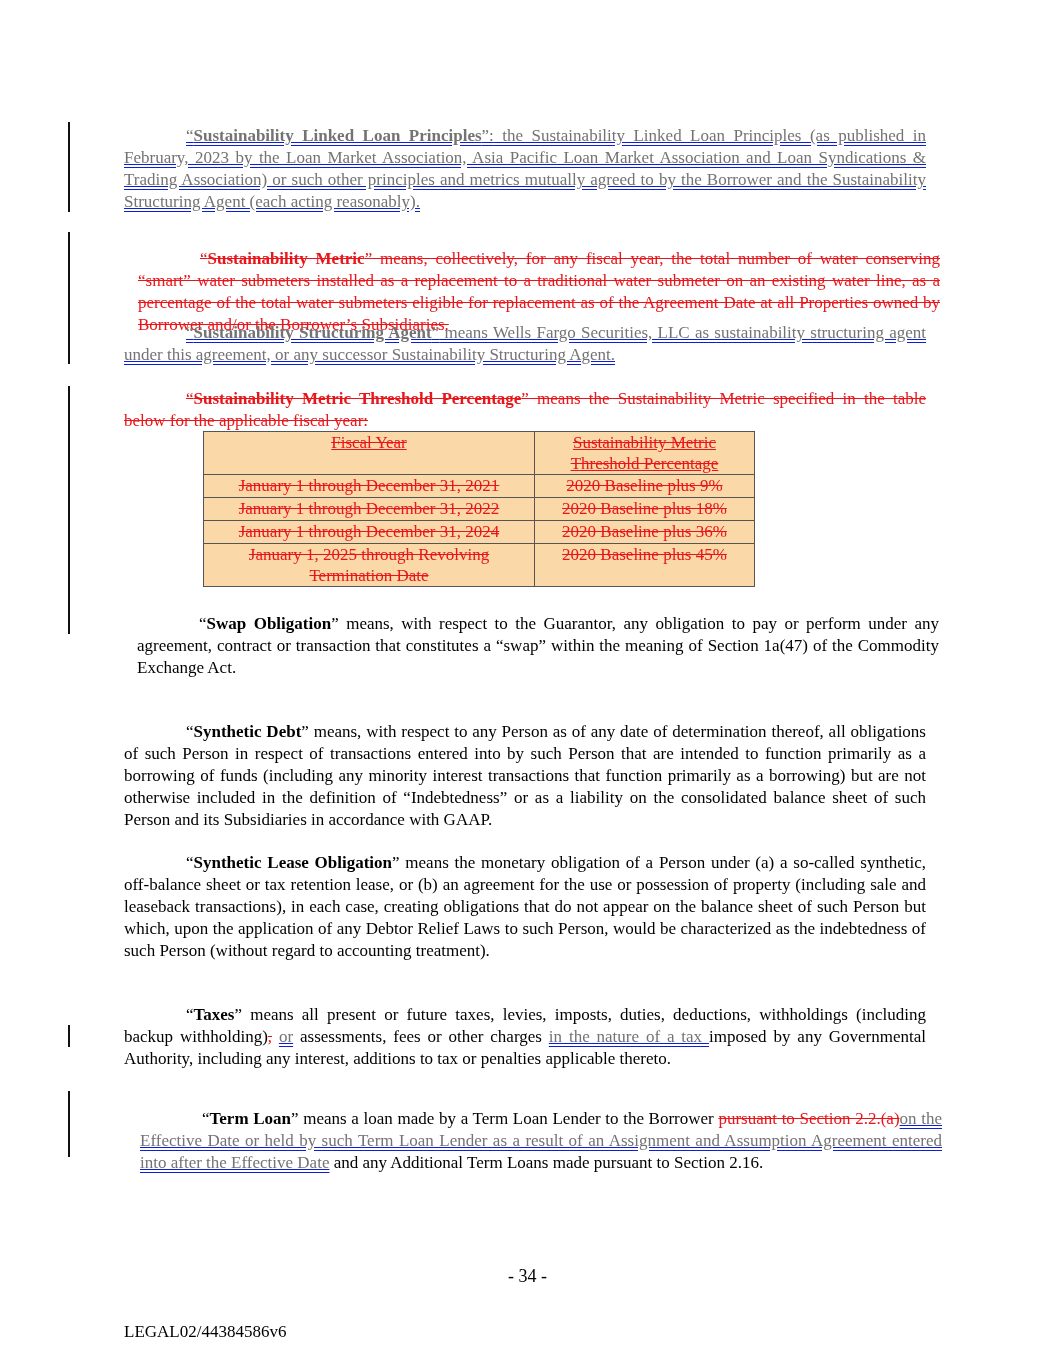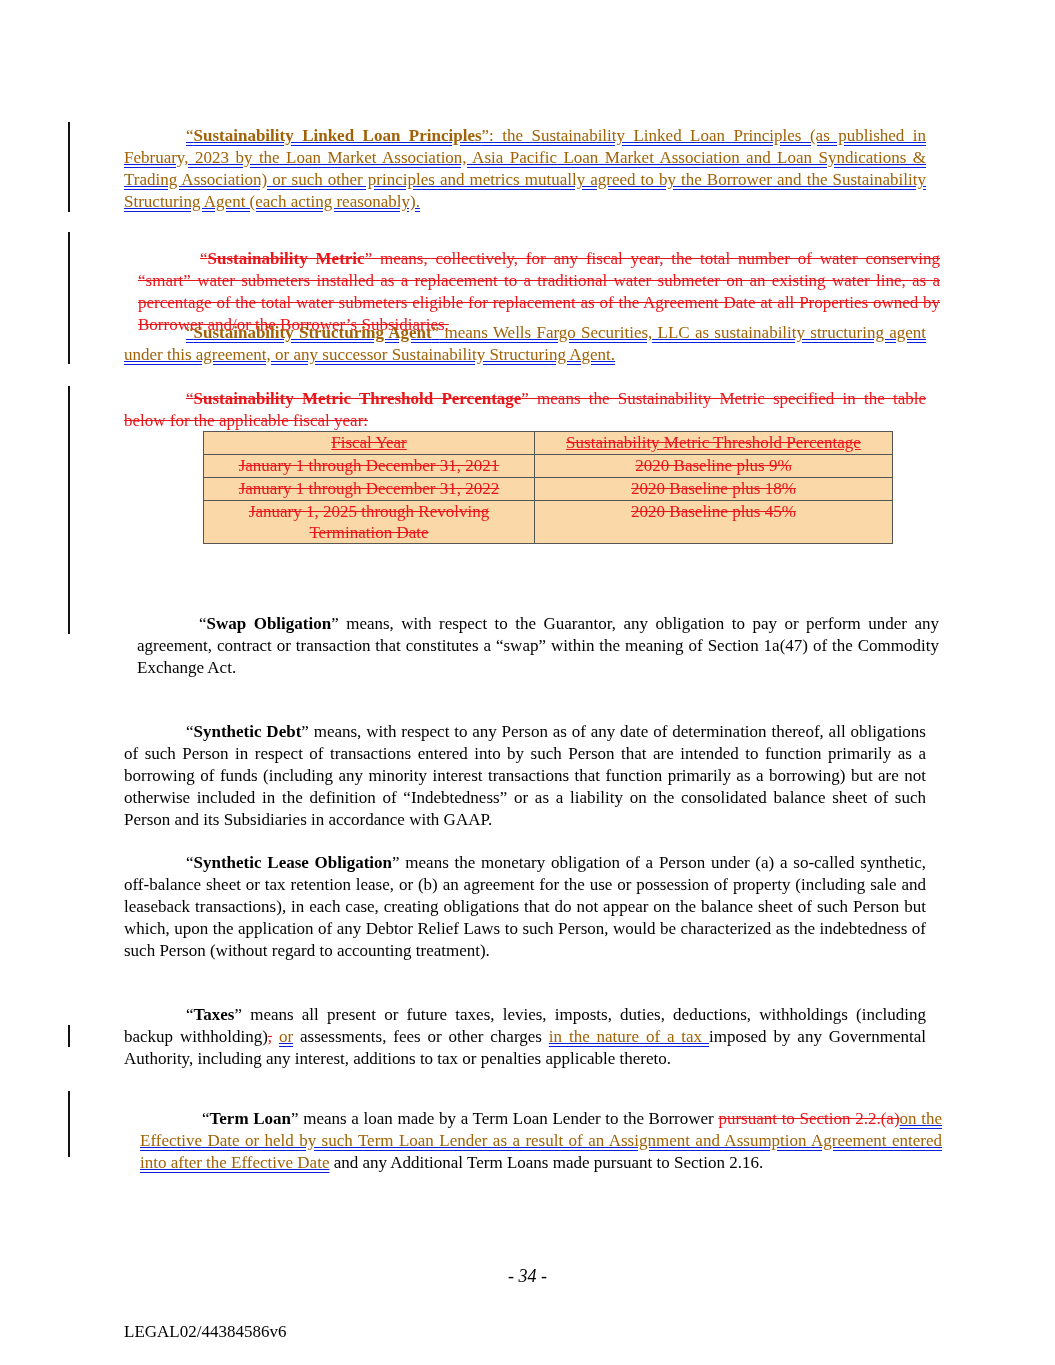--- a/index.html
+++ b/index.html
@@ -1,29 +1,29 @@
 <!DOCTYPE html>
 <html><head>
 <meta charset="utf-8">
 <style>
   html, body { margin:0; padding:0; background:#ffffff; }
   body { width:1055px; height:1365px; position:relative; overflow:hidden;
          font-family:"Liberation Serif", "DejaVu Serif", serif; font-size:17px; color:#000; }
   .page { position:absolute; left:0; top:0; width:1055px; height:1365px; }
   .para { position:absolute; left:124px; width:802px; line-height:22px; text-align:justify; text-align-last:left; }
   .indent { display:inline-block; width:62px; }
-  .ins { color:#a16207; text-decoration:underline double; text-decoration-color:#0b1ddd; }
+  .ins { color:#737373; text-decoration:underline double; text-decoration-color:#0b1ddd; }
   .del { color:#e8151a; text-decoration:line-through; text-decoration-color:#e8151a; }
   b { font-weight:bold; }
   .changebar { position:absolute; left:68px; width:2px; background:#111; }
-  table.thresh { position:absolute; left:203px; top:431px; width:690px; border-collapse:collapse;
+  table.thresh { position:absolute; left:203px; top:431px; width:552px; border-collapse:collapse;
                  background:#fbd8a8; font-size:17px; line-height:21px; }
   table.thresh td { border:1px solid #555; text-align:center; padding:0 4px; vertical-align:top; height:22px; }
   table.thresh td.c1 { width:322px; }
-  .footer-page { position:absolute; left:0; width:1055px; top:1266px; text-align:center; font-size:18px;font-style:italic; }
+  .footer-page { position:absolute; left:0; width:1055px; top:1266px; text-align:center; font-size:18px; }
   .footer-doc { position:absolute; left:124px; top:1322px; font-size:17px; }
 </style>
 </head>
 <body>
 
 <div class="page">
 
   <div class="changebar" style="top:122px;height:90px;"></div>
   <div class="changebar" style="top:232px;height:132px;"></div>
   <div class="changebar" style="top:386px;height:248px;"></div>
@@ -54,20 +54,24 @@
         </tr>
         <tr>
           <td class="c1"><span class="del">January 1 through December 31, 2021</span></td>
           <td class="c2"><span class="del">2020 Baseline plus 9%</span></td>
         </tr>
         <tr>
           <td class="c1"><span class="del">January 1 through December 31, 2022</span></td>
           <td class="c2"><span class="del">2020 Baseline plus 18%</span></td>
         </tr>
         <tr>
+          <td class="c1"><span class="del">January 1 through December 31, 2024</span></td>
+          <td class="c2"><span class="del">2020 Baseline plus 36%</span></td>
+        </tr>
+        <tr>
           <td class="c1"><span class="del">January 1, 2025 through Revolving Termination Date</span></td>
           <td class="c2"><span class="del">2020 Baseline plus 45%</span></td>
         </tr>
       </tbody>
   </table>
 
   <p class="para" style="top:600px;margin:13px;">
     <span class="indent"></span><span>“</span><b>Swap Obligation</b><span>”</span><span> means, with respect to the Guarantor, any obligation to pay or perform under any agreement, contract or transaction that constitutes a “swap” within the meaning of Section 1a(47) of the Commodity Exchange Act.</span>
   </p>
 

